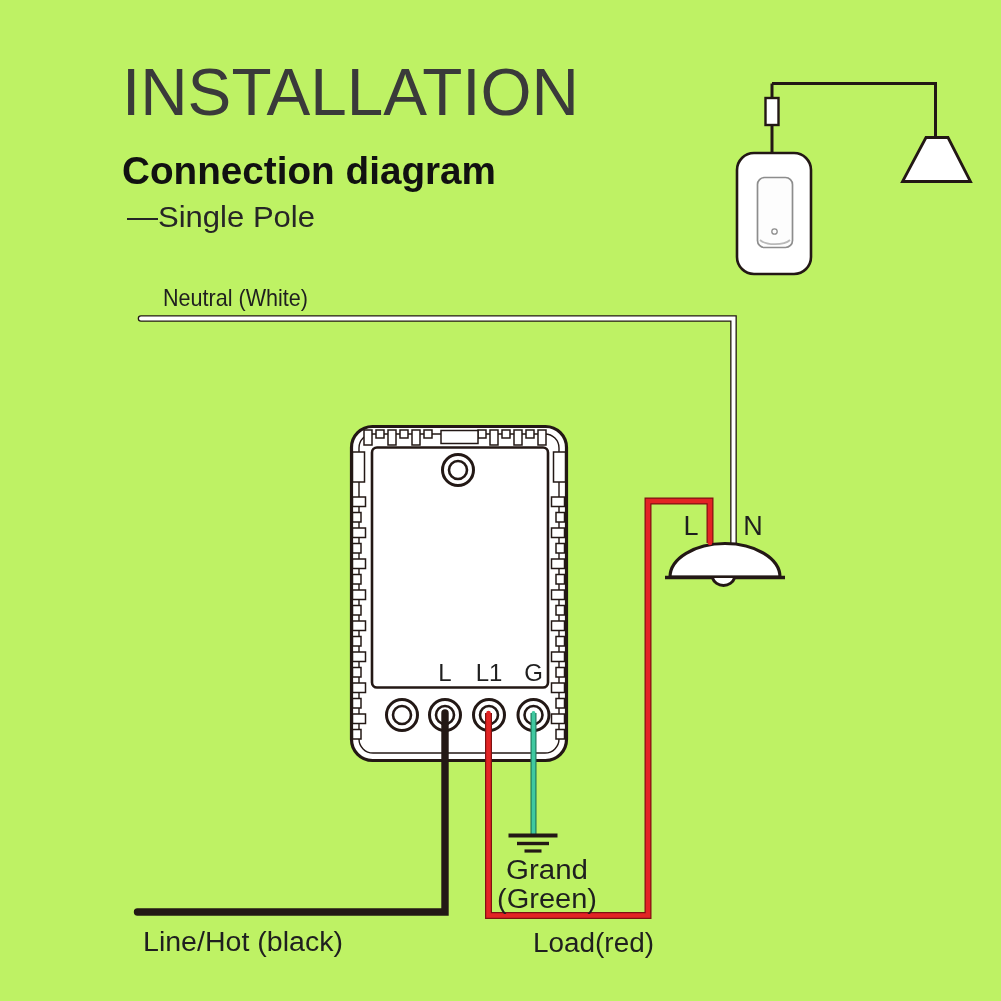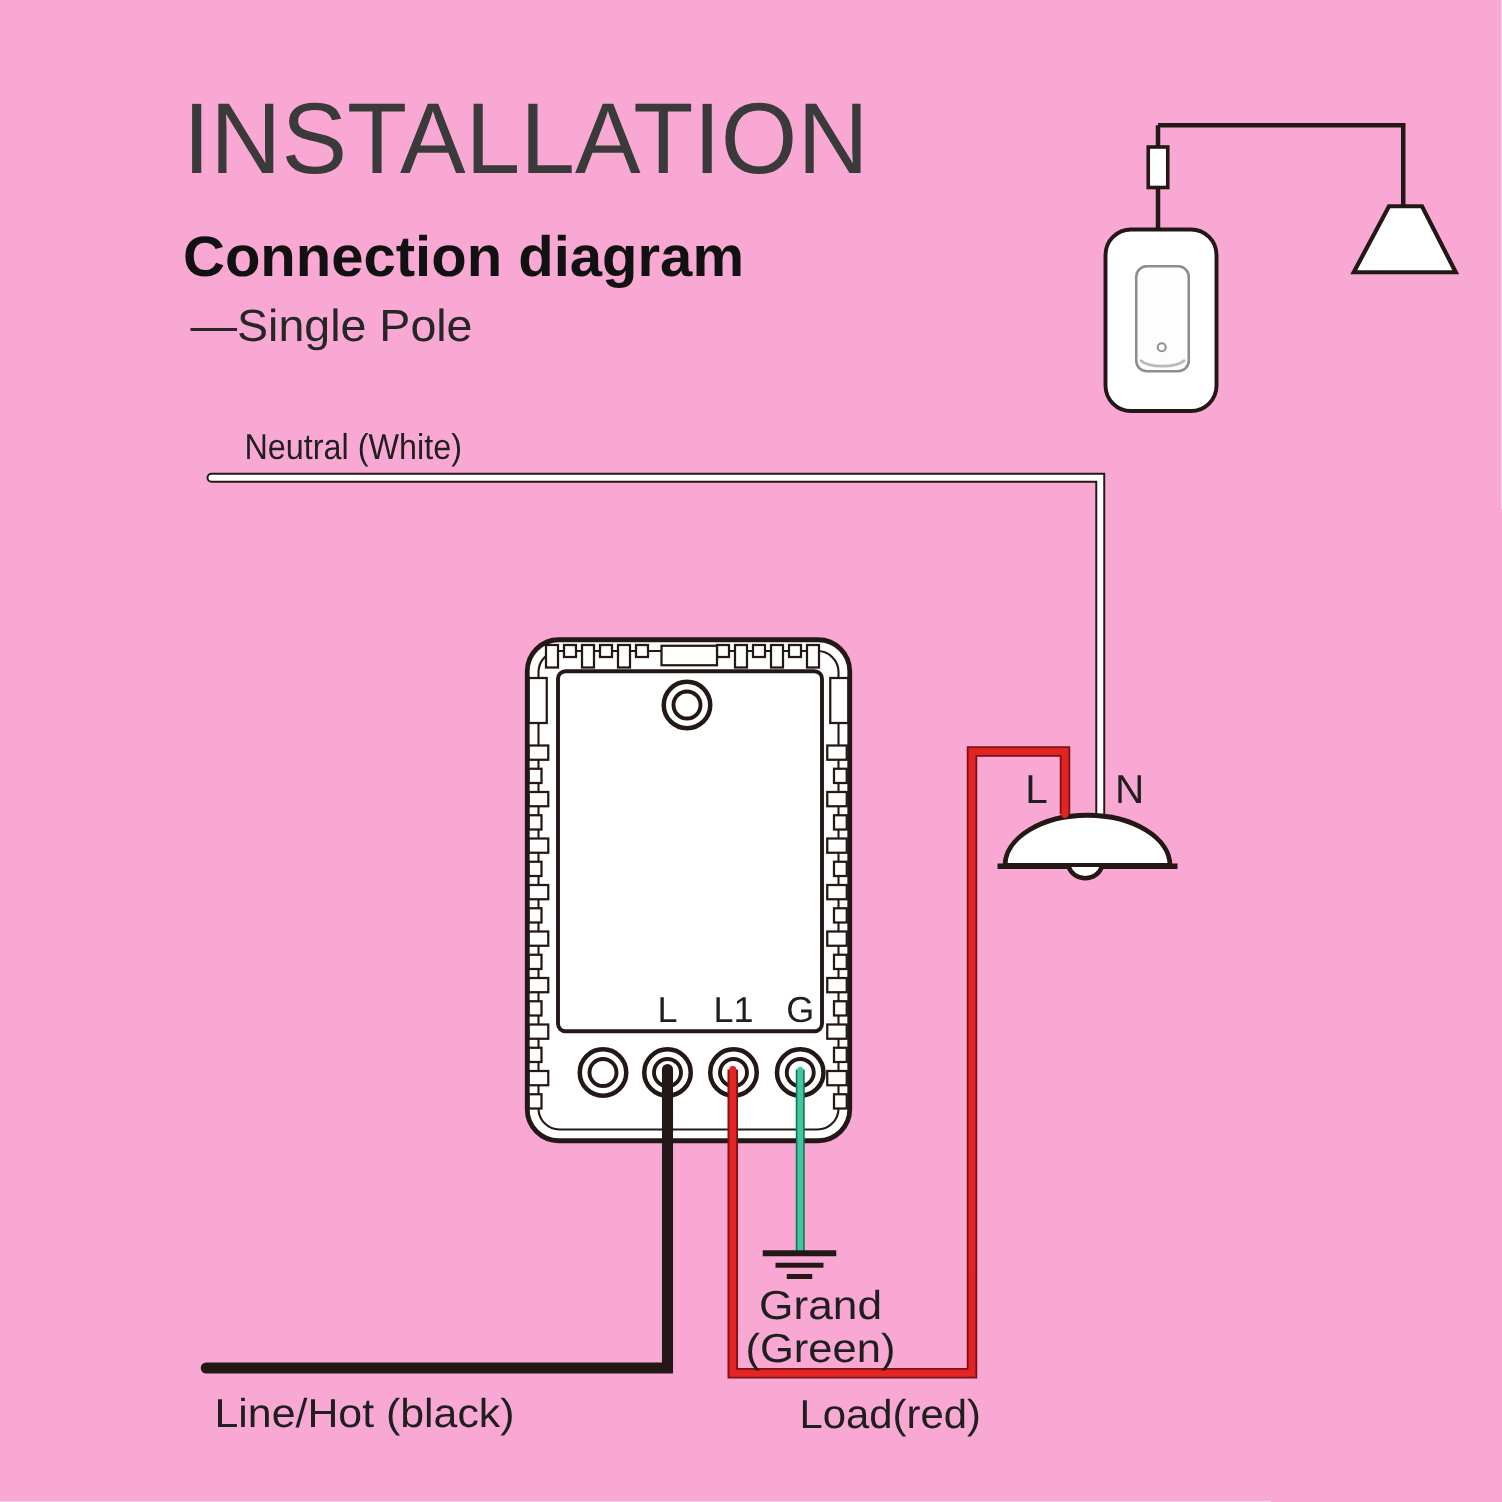--- a/index.html
+++ b/index.html
@@ -1,16 +1,16 @@
 <!DOCTYPE html>
 <html><head>
 <meta charset="utf-8">
 <style>
   html,body{margin:0;padding:0;background:#ffffff;}
-  .stage{position:relative;width:1001px;height:1001px;background:#f9a8d4;overflow:hidden;}
+  .stage{position:relative;width:1001px;height:1001px;background:#bef264;overflow:hidden;}
   svg{position:absolute;left:0;top:0;}
   text{font-family:"Liberation Sans","DejaVu Sans",sans-serif;}
   .t-title{font-size:67px;font-weight:200;fill:#3a3a3a;}
   .t-sub{font-size:38px;font-weight:700;fill:#111111;}
   .t-var{font-size:30px;font-weight:300;fill:#262626;}
   .t-label{font-size:27px;font-weight:300;fill:#1f1f1f;}
   .t-small{font-size:24px;font-weight:300;fill:#1f1f1f;}
   .ln{stroke:#231815;fill:none;}
   .fillw{fill:#ffffff;}
 </style>

